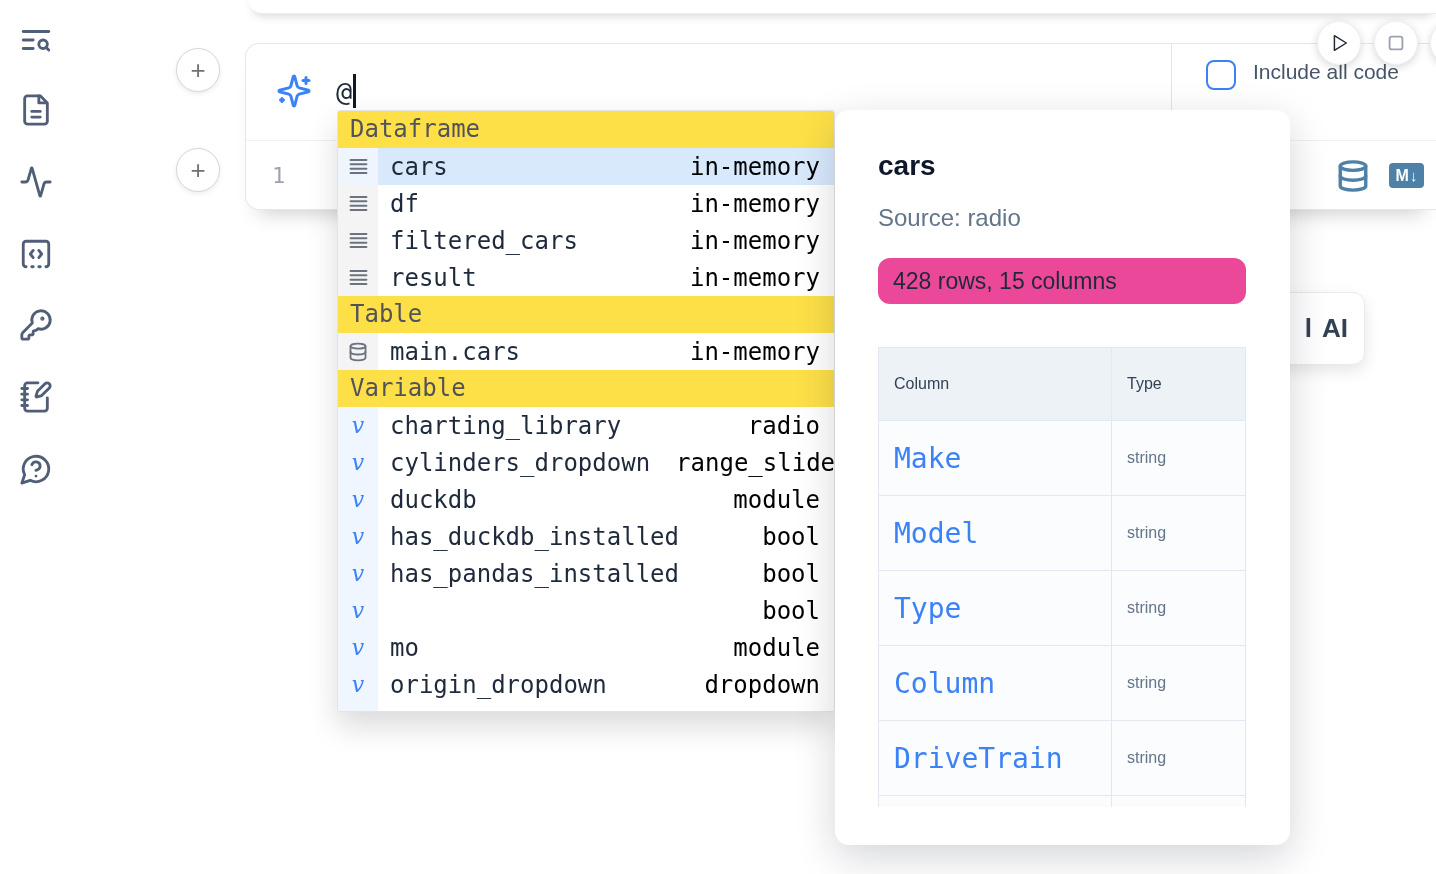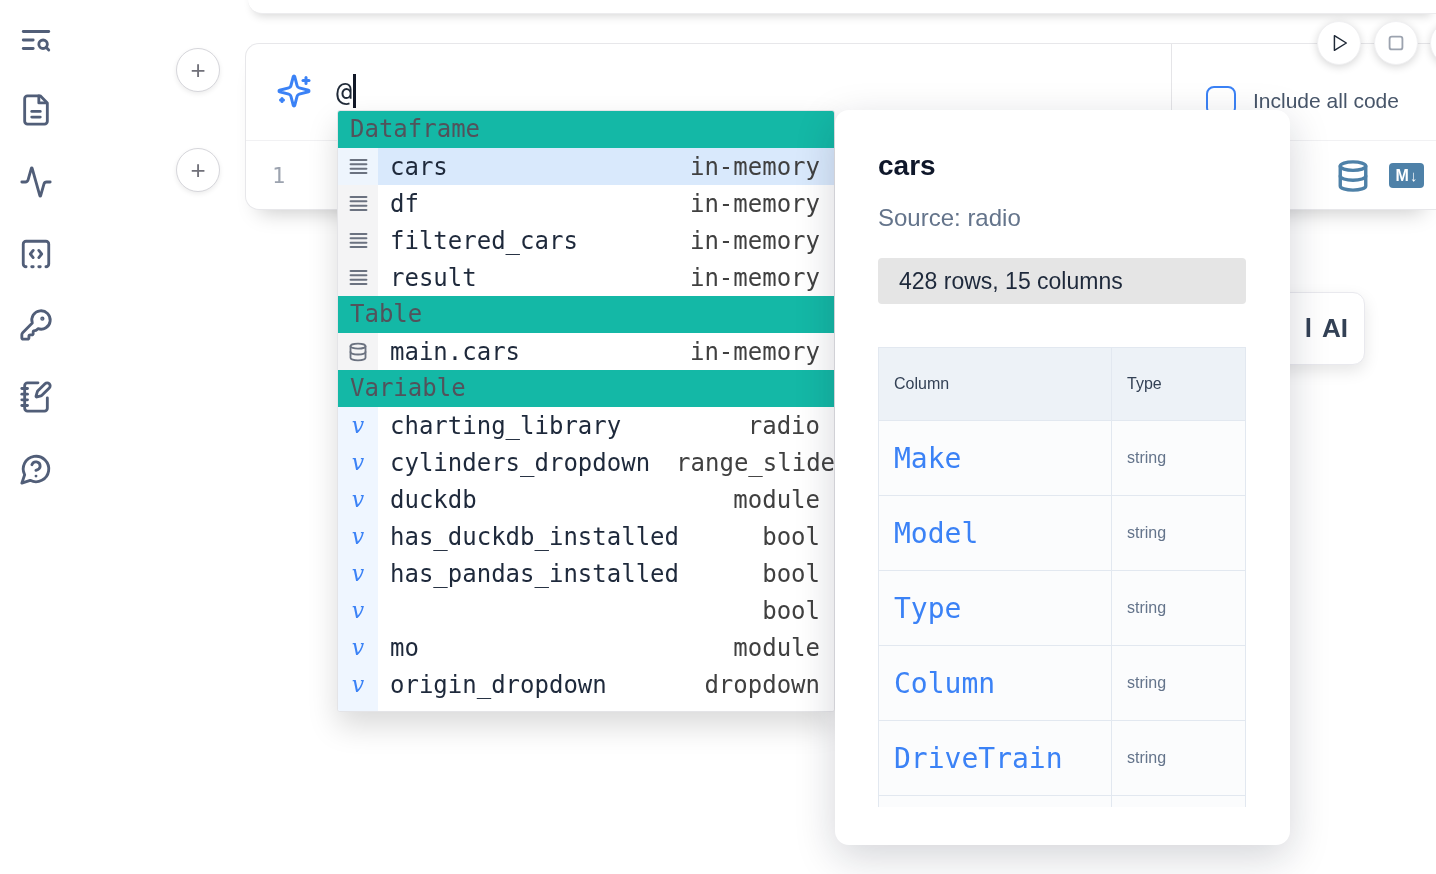--- a/index.html
+++ b/index.html
@@ -24,21 +24,21 @@
   
   .cell-card{position:absolute;left:245px;top:43px;width:1191px;height:165px;background:#fff;
              border:1px solid #e7e7ea;border-right:none;border-radius:14px 0 0 14px;
              box-shadow:0 16px 20px -14px rgba(0,0,0,0.22);}
   .prompt-row{position:relative;height:96px;border-bottom:1px solid #f1f1f3;}
   .sparkle{position:absolute;left:30px;top:29px;width:36px;height:36px;color:#3b82f6;}
   .prompt-text{position:absolute;left:90px;top:30px;font-family:"DejaVu Sans Mono",monospace;
                font-size:27px;color:#1f2937;display:flex;align-items:center;}
   .caret{display:inline-block;width:2.5px;height:34px;background:#111827;margin-left:1px;}
   .v-divider{position:absolute;left:925px;top:0;width:1px;height:96px;background:#e5e5e8;}
-  .include-wrap{position:absolute;left:960px;top:9px;height:96px;display:flex;align-items:center;gap:17px;}
+  .include-wrap{position:absolute;left:960px;top:16px;height:96px;display:flex;gap:17px;}
   .checkbox{width:26px;height:26px;border:2px solid #3b82f6;border-radius:8px;background:#fff;cursor:pointer;}
   .include-label{font-size:21px;color:#475569;}
   .code-row{position:relative;height:68px;}
   .line-no{position:absolute;left:26px;top:0;height:68px;display:flex;align-items:center;
            font-family:"DejaVu Sans Mono",monospace;font-size:22px;color:#9ca3af;}
   .cell-dbicon{position:absolute;left:1090px;top:16px;width:34px;height:38px;color:#4e81a8;cursor:pointer;}
   .md-badge{position:absolute;left:1143px;top:22px;width:35px;height:25px;background:#4e81a8;border-radius:4px;
             color:#fff;display:flex;align-items:center;justify-content:center;gap:1px;
             font-weight:bold;font-size:16px;cursor:pointer;line-height:1;}
   .md-badge .dn{font-size:15px;}
@@ -46,38 +46,38 @@
   
   .run-btn{position:absolute;top:21px;width:44px;height:44px;border-radius:50%;background:#fff;
            border:1px solid #f0f0f2;box-shadow:0 2px 8px rgba(0,0,0,0.16);
            display:flex;align-items:center;justify-content:center;cursor:pointer;z-index:3;}
 
   
   .ac{position:absolute;left:337px;top:110px;width:498px;height:602px;background:#fff;
       border:1px solid #e4e4e7;box-sizing:border-box;border-radius:3px;overflow:hidden;
       box-shadow:0 14px 30px rgba(0,0,0,0.15);z-index:10;
       font-family:"DejaVu Sans Mono",monospace;font-size:24px;}
-  .ac-header{height:37px;line-height:37px;background:#14b8a6;color:#52525b;padding-left:12px;}
+  .ac-header{height:37px;line-height:37px;background:#fde047;color:#52525b;padding-left:12px;}
   .ac-row{display:flex;height:37px;align-items:stretch;cursor:pointer;}
   .gut{width:40px;flex:none;background:#f4f4f5;display:flex;align-items:center;justify-content:center;color:#6b7280;}
   .gut.v{background:#eff6ff;font-family:"DejaVu Serif",serif;font-style:italic;
          font-size:22px;color:#3b82f6;}
   .ac-main{flex:1;display:flex;align-items:center;padding:0 14px 0 12px;overflow:hidden;background:#fff;}
   .ac-row.sel .ac-main{background:#d9e9fc;}
   .ac-row.sel .gut{background:#eef5fd;}
   .nm{color:#1e293b;white-space:nowrap;flex:none;}
-  .tp{margin-left:auto;padding-left:26px;color:#404040;white-space:nowrap;flex:none;}
+  .tp{margin-left:auto;padding-left:26px;color:#000000;white-space:nowrap;flex:none;}
 
   
   .panel{position:absolute;left:835px;top:110px;width:455px;height:735px;background:#fff;border-radius:14px;
          box-shadow:0 12px 40px rgba(15,23,42,0.18);z-index:20;box-sizing:border-box;overflow:hidden;}
   .panel-title{position:absolute;left:43px;top:40px;font-size:28px;font-weight:bold;color:#0f172a;}
   .panel-source{position:absolute;left:43px;top:94px;font-size:24px;color:#64748b;}
-  .panel-badge{position:absolute;left:43px;top:148px;width:368px;height:46px;background:#e5e5e5;border-radius:4px;
-               box-sizing:border-box;display:flex;align-items:center;padding-left:21px;font-size:23px;color:#1e293b;}
+  .panel-badge{position:absolute;left:43px;top:148px;width:368px;height:46px;background:#ec4899;border-radius:12px;
+               box-sizing:border-box;display:flex;align-items:center;padding-left:15px;font-size:23px;color:#1e293b;}
   .schema{position:absolute;left:43px;top:237px;width:368px;height:460px;overflow:hidden;
           border-top:1px solid #e2e8f0;border-left:1px solid #e2e8f0;border-right:1px solid #e2e8f0;box-sizing:border-box;}
   .schema-hrow{display:flex;height:73px;background:#edf2f7;border-bottom:1px solid #e2e8f0;box-sizing:border-box;}
   .schema-row{display:flex;height:75px;background:#fbfcfd;border-bottom:1px solid #e2e8f0;box-sizing:border-box;}
   .c1{width:233px;flex:none;display:flex;align-items:center;padding-left:15px;box-sizing:border-box;
       border-right:1px solid #e2e8f0;}
   .c2{flex:1;display:flex;align-items:center;padding-left:15px;}
   .schema-hrow .c1,.schema-hrow .c2{font-size:16px;color:#334155;}
   .schema-row .c1{font-family:"DejaVu Sans Mono",monospace;font-size:28px;color:#3b82f6;}
   .schema-row .c2{font-size:16px;color:#64748b;}

